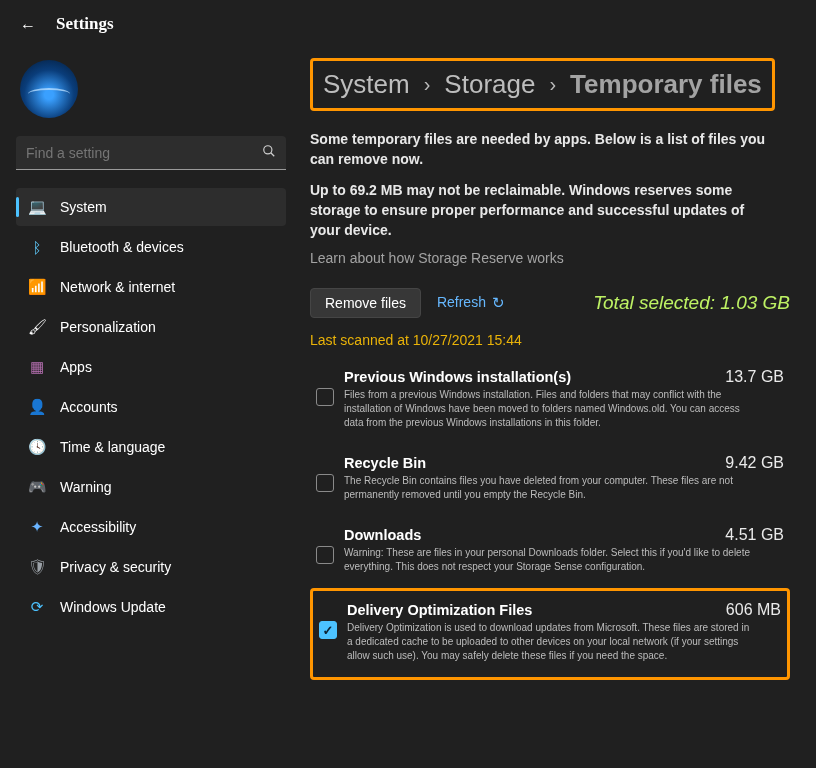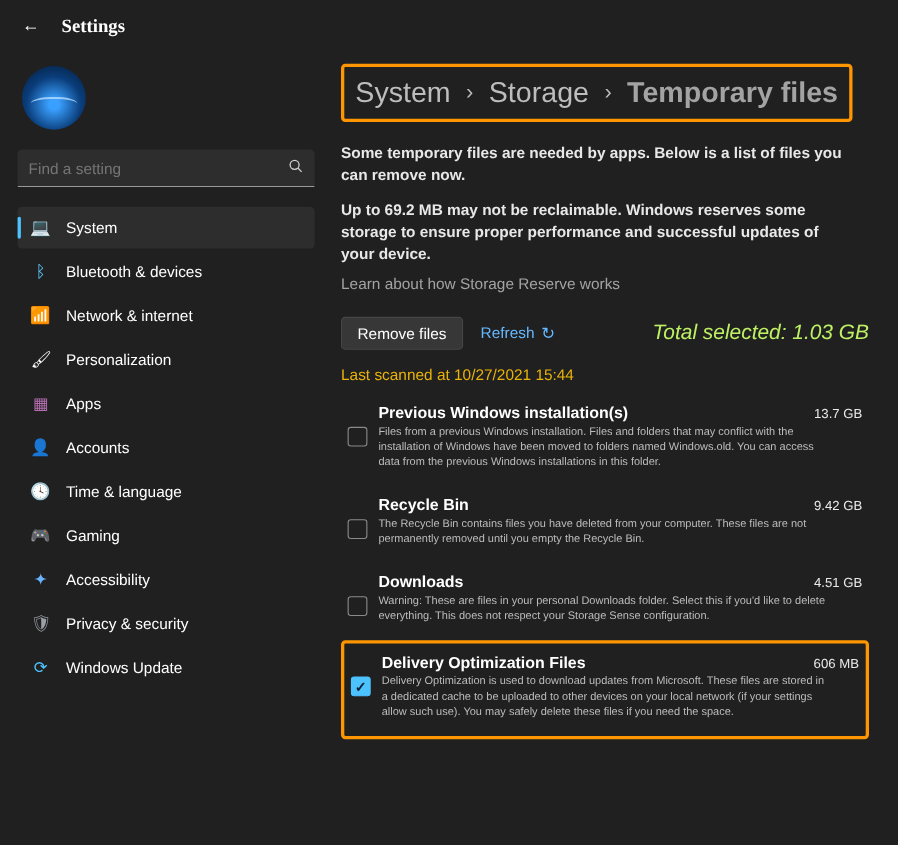--- a/index.html
+++ b/index.html
@@ -104,21 +104,21 @@
   }
   .cb{
     width:18px; height:18px; border:1px solid #8a8a8a; border-radius:3px;
     margin-top:20px; flex:0 0 18px; background:transparent; cursor:pointer;
     display:flex; align-items:center; justify-content:center;
   }
   .cb.checked{ background:#4cc2ff; border-color:#4cc2ff; color:#0b2233; font-size:13px; font-weight:700;}
   .file-body{ flex:1; }
   .file-head{ display:flex; align-items:center; }
   .file-title{ font-weight:600; font-size:14.5px; }
-  .file-size{ margin-left:auto; font-size:12px; color:#eaeaea; }
+  .file-size{ margin-left:auto; font-size:16px; color:#eaeaea; }
   .file-desc{ font-size:10px; color:#bcbcbc; line-height:1.4; margin-top:2px; max-width:410px;}
 </style>
 </head>
 <body>
 
 <div class="topbar">
   <span class="back-arrow">←</span>
   <span class="app-title">Settings</span>
 </div>
 
@@ -158,21 +158,21 @@
         <div class="nav-item">
           <span class="icon icon-acc">👤</span>
           <span class="label">Accounts</span>
         </div>
         <div class="nav-item">
           <span class="icon icon-time">🕓</span>
           <span class="label">Time &amp; language</span>
         </div>
         <div class="nav-item">
           <span class="icon icon-game">🎮</span>
-          <span class="label">Gaming</span>
+          <span class="label">Warning</span>
         </div>
         <div class="nav-item">
           <span class="icon icon-a11y">✦</span>
           <span class="label">Accessibility</span>
         </div>
         <div class="nav-item">
           <span class="icon icon-priv">🛡</span>
           <span class="label">Privacy &amp; security</span>
         </div>
         <div class="nav-item">

